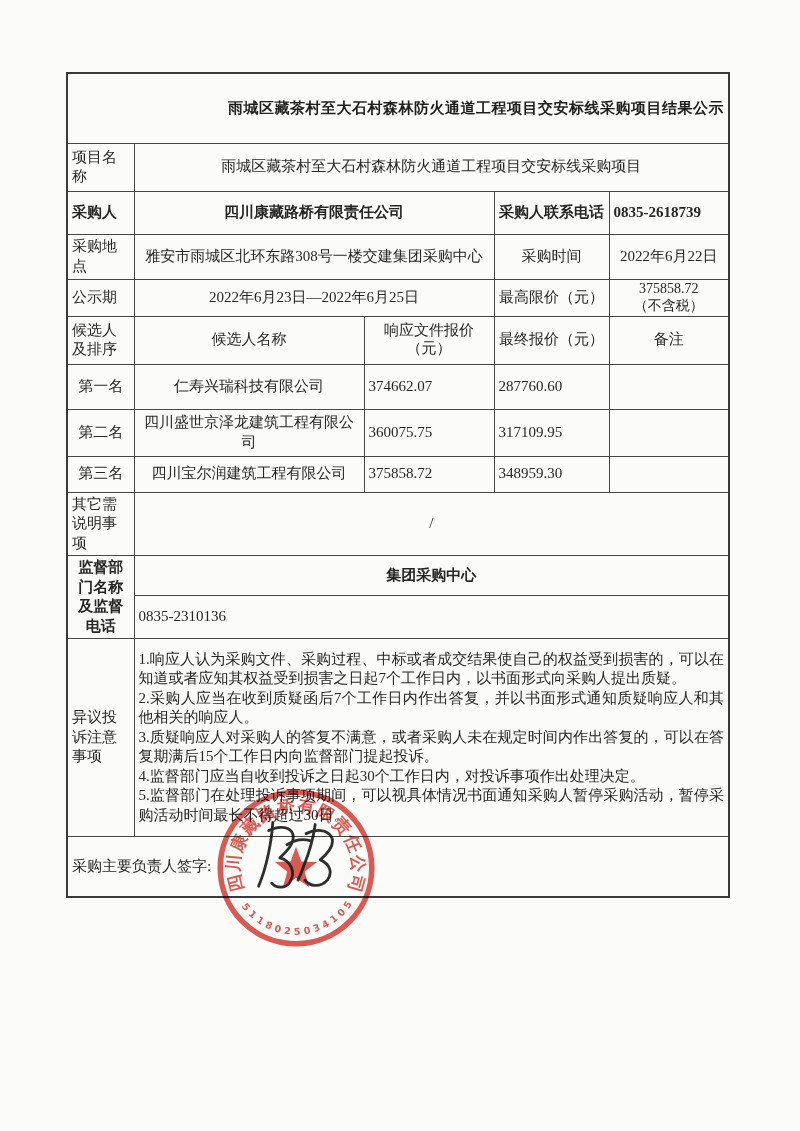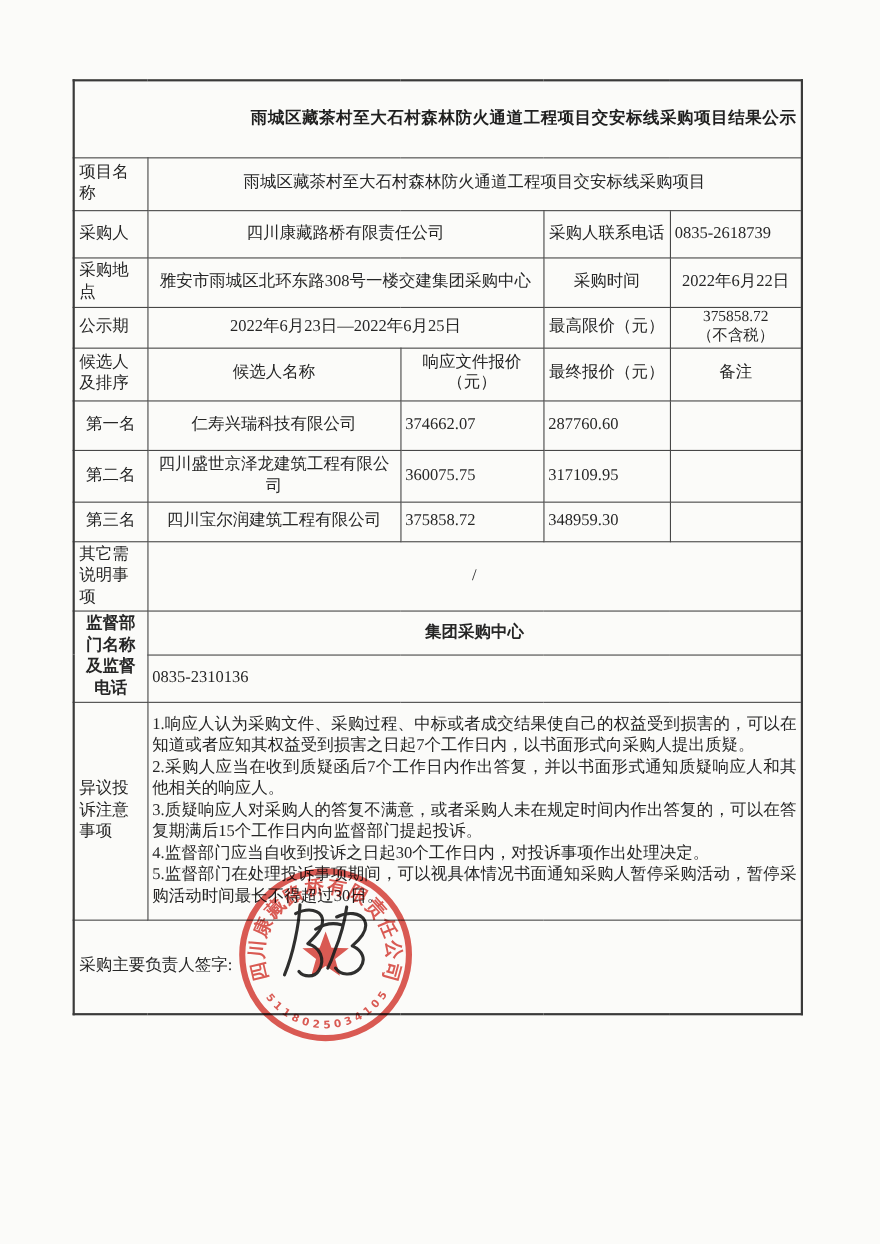--- a/index.html
+++ b/index.html
@@ -36,25 +36,25 @@
   td.lblc{font-size:14.5px;text-align:center;padding:2px 1px;}
   td.c{text-align:center;}
   td.l{text-align:center;padding-left:7px;}
   td.num{text-align:left;font-family:"Liberation Serif","DejaVu Serif",serif;}
   .twoline{font-size:14px;line-height:1.18;text-align:center;}
   td.objection-content{
     font-size:14px;line-height:1.58;vertical-align:middle;
     padding:6px 9px 6px 8px;text-align:left;
   }
   .obj-item{text-align:justify;}
-  tr.r1{height:70px;} tr.r2{height:48px;} tr.r3{height:43px;}
+  tr.r1{height:70px;} tr.r2{height:48px;} tr.r3{height:43px;font-weight:bold;}
   tr.r4{height:45px;} tr.r5{height:37px;} tr.r6{height:48px;}
   tr.r7{height:45px;} tr.r8{height:47px;} tr.r9{height:36px;}
   tr.r10{height:40px;} tr.r11{height:39px;font-weight:bold;} tr.r12{height:42px;}
-  tr.r13{height:198px;} tr.r14{height:85px;}
+  tr.r13{height:198px;} tr.r14{height:60px;}
   td.sig{font-size:15px;padding-left:8px;}
   .stamp{
     position:absolute;left:200px;top:772px;
     width:192px;height:196px;
     mix-blend-mode:multiply;
     pointer-events:none;
   }
   .seal-red{opacity:0.88;}
 </style>
 </head>

